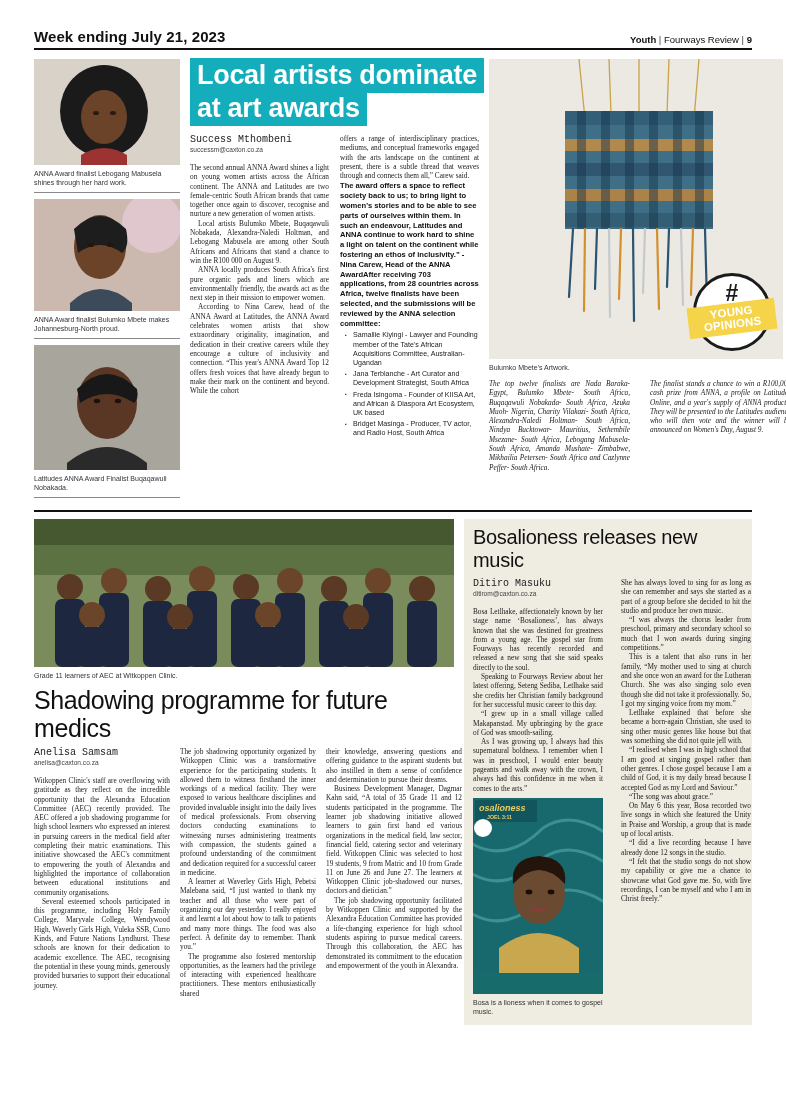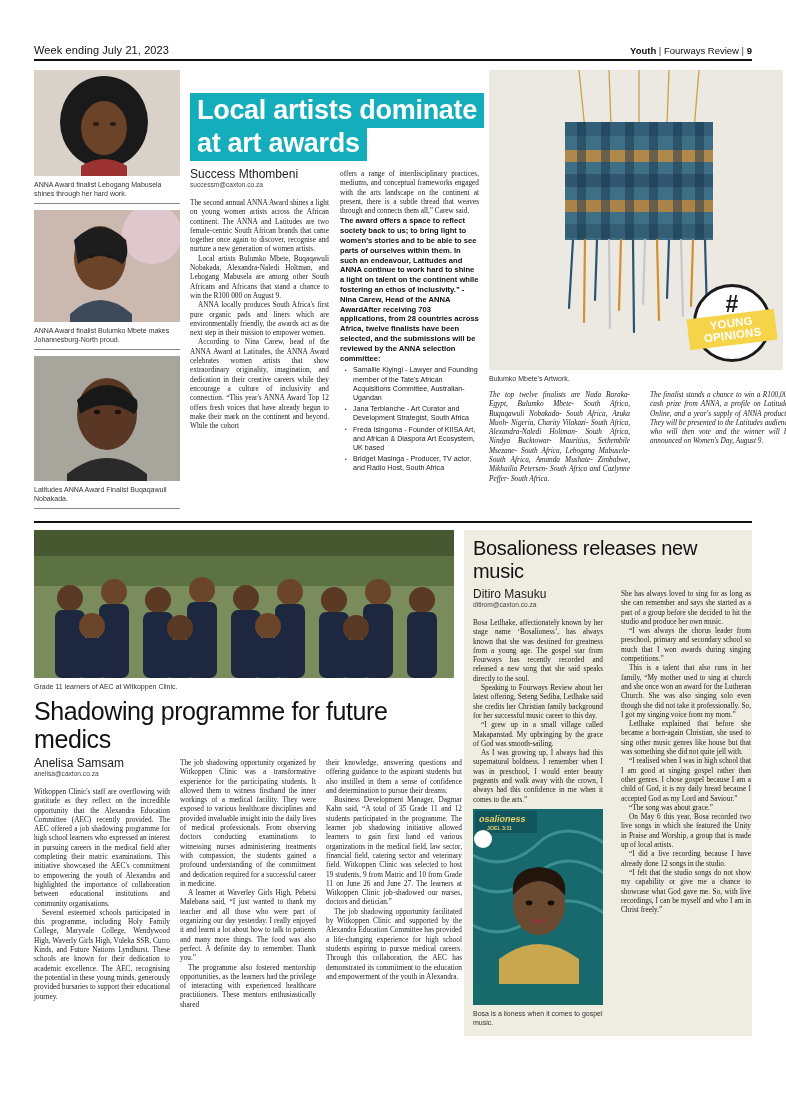--- a/index.html
+++ b/index.html
@@ -8,41 +8,41 @@
     background:#ffffff;
     font-family:"Liberation Serif", serif;
     color:#111;
     overflow:hidden;
   }
   .page{position:relative;width:786px;height:1113px;box-sizing:border-box;padding:0 34px;}
 
   
   .masthead{display:flex;justify-content:space-between;align-items:flex-end;
     padding-top:28px;padding-bottom:3px;border-bottom:2.5px solid #111;}
-  .masthead .left{font-family:"Liberation Sans",sans-serif;font-weight:normal;font-size:11px;letter-spacing:.1px;margin-top:16px;}
+  .masthead .left{font-family:"Liberation Sans",sans-serif;font-weight:bold;font-size:15px;letter-spacing:.1px;}
   .masthead .right{font-family:"Liberation Sans",sans-serif;font-size:9.5px;}
   .masthead .right b{font-weight:bold;}
   .masthead .right .sep{color:#444;}
 
   
   .body-col{font-family:"Liberation Serif",serif;font-size:7.3px;line-height:9.3px;text-align:justify;color:#1a1a1a;}
   .body-col p{margin:0;text-indent:8px;}
   .body-col p.first{text-indent:0;}
   .caption{font-family:"Liberation Sans",sans-serif;font-size:7px;line-height:9px;color:#333;}
-  .byline-name{font-family:Liberation Sans, sans-serif;font-size:12px;color:#222;line-height:11px;}
+  .byline-name{font-family:Liberation Mono, monospace;font-size:10px;color:#222;line-height:11px;}
   .byline-mail{font-family:"Liberation Sans",sans-serif;font-size:6.6px;color:#444;line-height:9px;}
 
   
   .sec1{position:relative;display:flex;gap:0;padding-top:9px;}
   .s1-left{width:146px;flex:0 0 146px;}
   .photo{width:100%;background:#bbb;position:relative;overflow:hidden;}
   .cap-rule{border-bottom:1px solid #888;margin-top:5px;}
 
   .s1-mid{flex:1 1 auto;padding-left:10px;}
-  .headline-wrap{margin-bottom:8px;margin-top:24px;}
+  .headline-wrap{margin-bottom:8px;}
   .headline{
     display:inline;
     font-family:"Liberation Sans",sans-serif;font-weight:bold;
     font-size:27px;line-height:33px;color:#fff;background:#14adbb;
     box-decoration-break:clone;-webkit-box-decoration-break:clone;
     padding:2px 7px 3px 7px;letter-spacing:-0.3px;
   }
   .s1-cols{display:flex;gap:11px;margin-top:9px;}
   .s1-col{width:139px;flex:0 0 139px;}
   .pull{font-family:"Liberation Sans",sans-serif;font-weight:bold;font-size:7.6px;line-height:9.8px;color:#111;text-align:left;margin-top:1px;}

